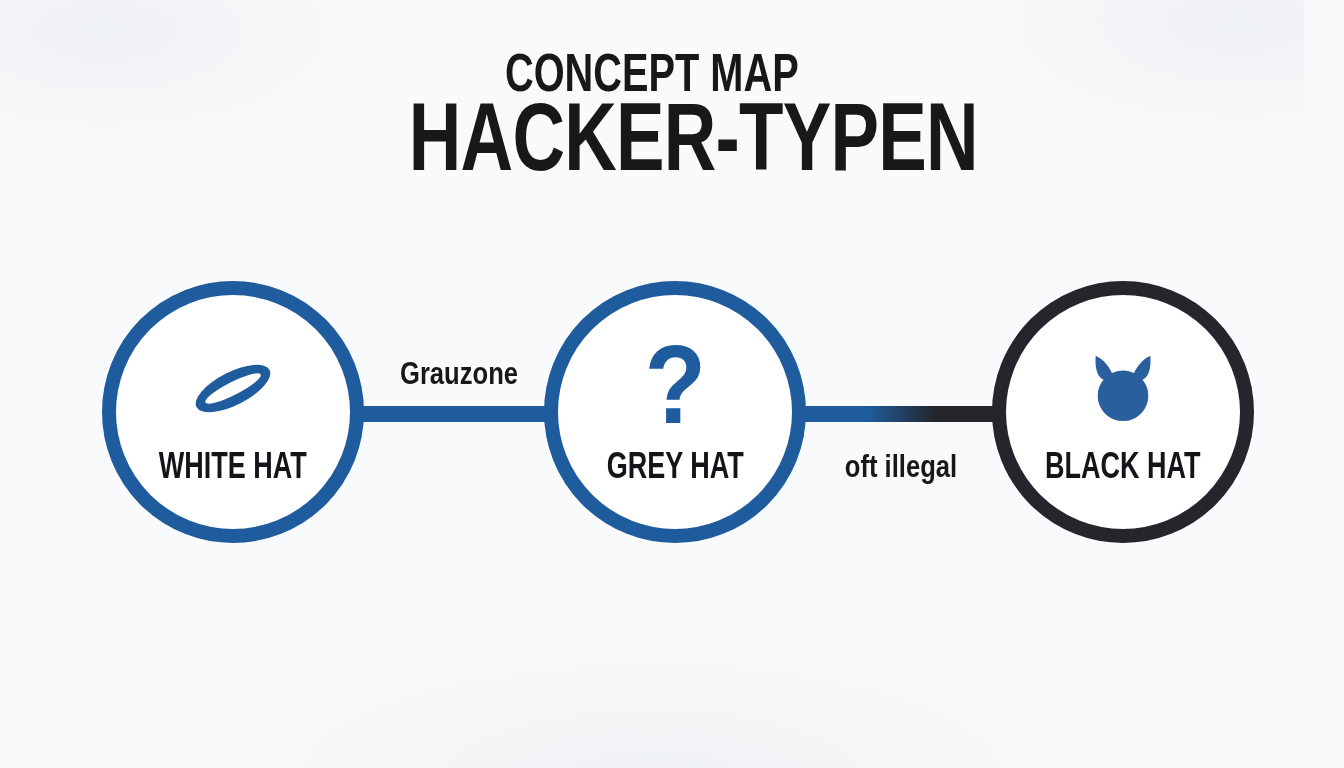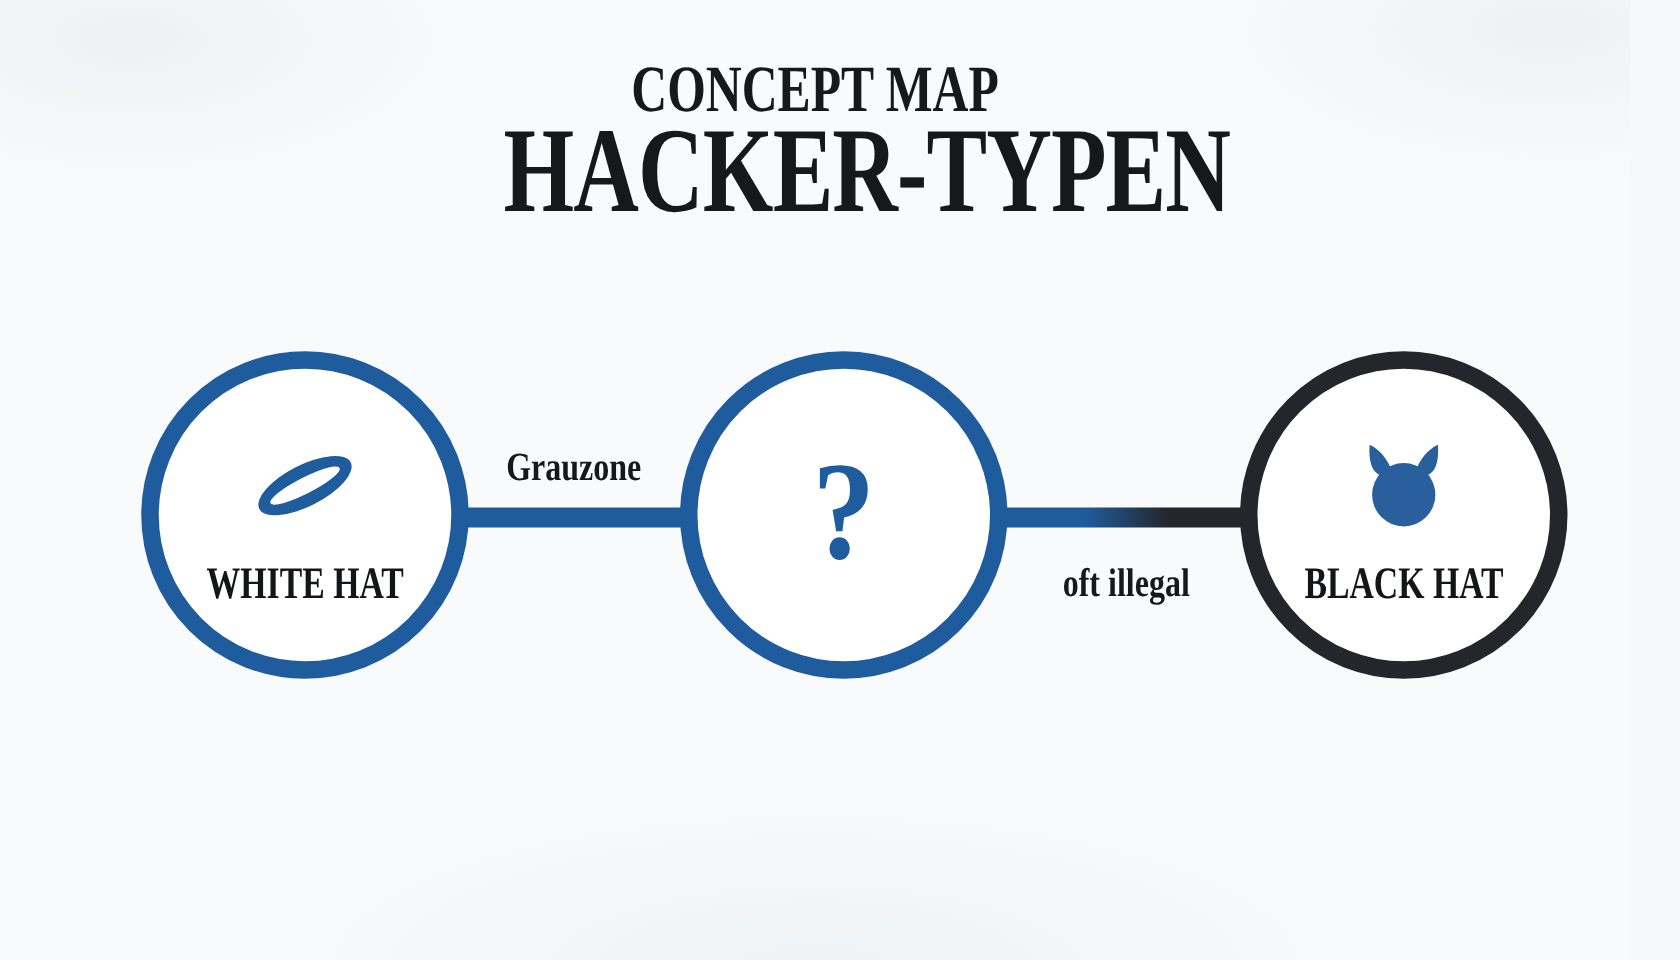--- a/index.html
+++ b/index.html
@@ -3,21 +3,21 @@
 <meta charset="utf-8">
 <style>
   html,body { margin:0; padding:0; background:#f7f8fa; }
   .canvas {
     position:relative; width:1304px; height:768px; overflow:hidden;
     background:
       radial-gradient(ellipse 420px 180px at 8% 4%, #eef1f4 0%, rgba(238,241,244,0) 70%),
       radial-gradient(ellipse 420px 180px at 95% 3%, #eef1f4 0%, rgba(238,241,244,0) 70%),
       radial-gradient(ellipse 700px 220px at 50% 101%, #eff2f4 0%, rgba(239,242,244,0) 70%),
       #f9fafb;
-    font-family:Liberation Serif, serif;
+    font-family:Liberation Sans, sans-serif;
     color:#17181a;
   }
 
   
   .title-line { position:absolute; left:0; width:100%; text-align:center; font-weight:700; color:#17181a; line-height:1; white-space:nowrap; }
   .eyebrow   { top:46px;  font-size:53px; }
   .main-title{ top:88px;  font-size:97px; letter-spacing:-1px;margin-left:41px; }
   .cx { display:inline-block; transform:scaleX(0.75); transform-origin:center center; }
   .cx80 { display:inline-block; transform:scaleX(0.80); transform-origin:center center; }
 
@@ -31,21 +31,21 @@
     transform:translateX(-50%); white-space:nowrap; }
   .edge-label.grauzone { left:459px; top:355px; }
   .edge-label.oft      { left:901px; top:448px; }
 
   
   .node { position:absolute; top:281px; width:262px; height:262px; box-sizing:border-box;
     border-radius:50%; background:#ffffff; z-index:2;
     display:flex; flex-direction:column; align-items:center; justify-content:center; }
   .node-blue { border:14px solid #1f5c9d; }
   .node-dark { border:14px solid #24262b; }
-  .node-white-hat { left:113px; }
+  .node-white-hat { left:102px; }
   .node-grey-hat  { left:544px; }
   .node-black-hat { left:992px; }
 
   .node-icon { height:96px; width:100%; display:flex; align-items:center; justify-content:center; overflow:visible; }
   .node-label { margin-top:12px; font-weight:700; font-size:36px; line-height:1; color:#141518; white-space:nowrap; }
 
   
   .halo { width:82px; height:33px; box-sizing:border-box; border:10px solid #1f5c9d;
     border-radius:50%; transform:rotate(-27deg); }
 
@@ -85,20 +85,23 @@
     </div>
     <div class="node-label">
       <span class="cx">WHITE HAT</span>
     </div>
   </div>
 
   <div class="node node-blue node-grey-hat">
     <div class="node-icon">
       <div class="qmark">?</div>
     </div>
+    <div class="node-label">
+      <span class="cx">GREY HAT</span>
+    </div>
   </div>
 
   <div class="node node-dark node-black-hat">
     <div class="node-icon">
       <svg class="devil" viewBox="0 0 76 72" aria-hidden="true">
         <circle cx="38" cy="44" r="26"></circle>
         <path d="M10,3 C8.5,20 14,33 29,27 C25,14 17.5,6.5 10,3 Z"></path>
         <path d="M66,3 C67.5,20 62,33 47,27 C51,14 58.5,6.5 66,3 Z"></path>
       </svg>
     </div>

